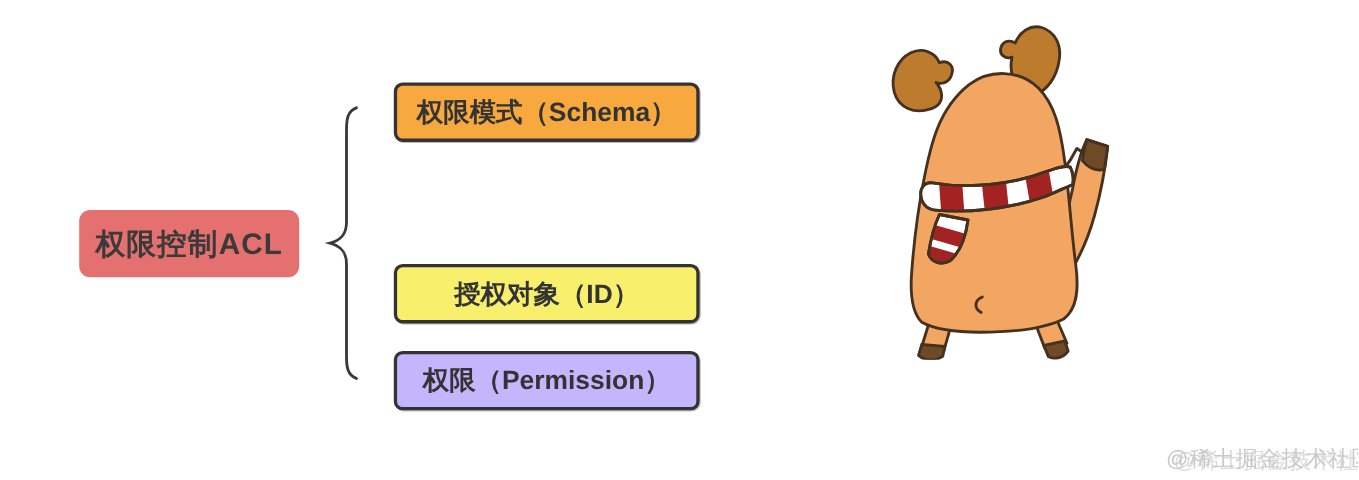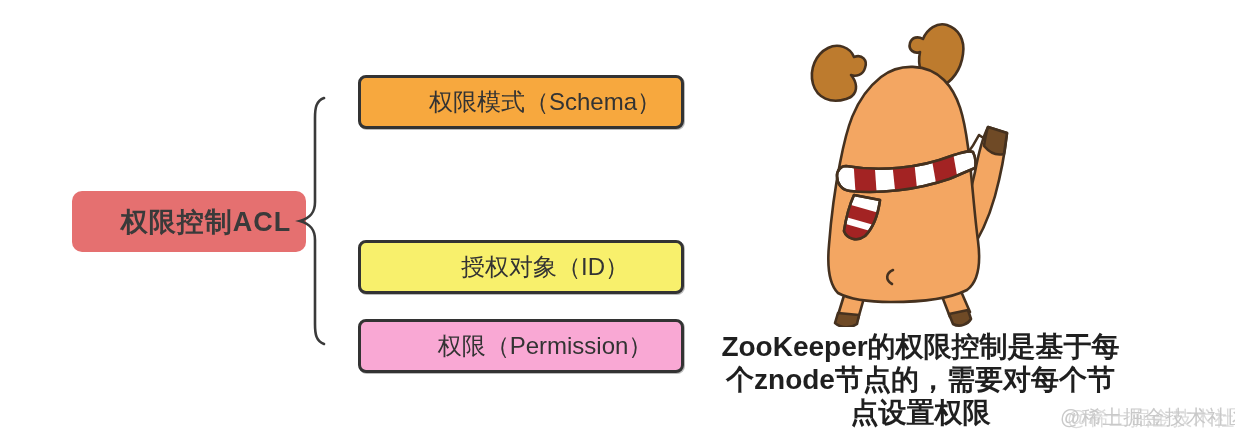--- a/index.html
+++ b/index.html
@@ -22,42 +22,40 @@
     width: 200px;
     height: 61px;
     border-radius: 10px;
     display: flex;
     align-items: center;
     justify-content: center;
     font-size: 27px;
     font-weight: bold;
     color: #3a3a3a;
     letter-spacing: 1px;
-    padding-left: 34px;
   }
   .brace {
     position: absolute;
     left: 293px;
     top: 94px;
   }
   .branch {
     position: absolute;
     left: 358px;
     width: 272px;
     height: 48px;
     border: 3px solid #333333;
     border-radius: 8px;
     display: flex;
     align-items: center;
     justify-content: center;
     font-size: 24px;
-    font-weight: normal;
+    font-weight: bold;
     color: #333333;
     box-shadow: 1px 1px 0 #33333355;
-    padding-left: 48px;
   }
   .branch-0 { top: 75px; }
   .branch-1 { top: 202px; margin-top: 38px; }
   .branch-2 { top: 319px; }
   .deer {
     position: absolute;
     left: 780px;
     top: 5px;
   }
   .caption {
@@ -91,21 +89,21 @@
   <div class="acl-root" style="background-color: rgb(229, 112, 112);">权限控制ACL</div>
 
   <svg class="brace" width="38" height="254" viewBox="0 0 38 254">
     <path d="M 31,4 C 23,7 22,14 22,24 L 22,108 C 22,118 18,124 7,127 C 18,130 22,136 22,146 L 22,230 C 22,240 23,247 31,250" fill="none" stroke="#3a3a3a" stroke-width="2.6" stroke-linecap="round"></path>
   </svg>
 
   <div class="branch branch-0" style="background-color: rgb(247, 168, 62);">权限模式（Schema）</div>
 
   <div class="branch branch-1" style="background-color: rgb(248, 240, 108);">授权对象（ID）</div>
 
-  <div class="branch branch-2" style="background-color: #f9a8d4;">权限（Permission）</div>
+  <div class="branch branch-2" style="background-color: #c4b5fd;">权限（Permission）</div>
 
   <svg class="deer" width="280" height="322" viewBox="0 0 280 322">
     <defs>
       <clipPath id="bandclip">
         <path d="M66,161 C100,167 140,163 171,151 C180,148 188,145 193,147 C196,153 196,160 195,163 C187,166 179,170 169,174 C137,185 99,189 70,186 C61,185 57,178 57,171 C57,165 61,161 66,161 Z"></path>
       </clipPath>
       <clipPath id="dangleclip">
         <path d="M74,190 L100,195 C98,210 93,223 85,231 C77,237 67,234 64,226 C66,213 69,201 74,190 Z"></path>
       </clipPath>
     </defs>
@@ -130,19 +128,16 @@
       <path fill="#FFFFFF" d="M74,190 L100,195 C98,210 93,223 85,231 C77,237 67,234 64,226 C66,213 69,201 74,190 Z"></path>
       <g clip-path="url(#dangleclip)" fill="#A32323" stroke="none">
         <rect x="56" y="203" width="50" height="13" transform="rotate(16 81 209)"></rect>
         <rect x="54" y="223" width="50" height="16" transform="rotate(16 79 231)"></rect>
       </g>
       <path fill="none" d="M74,190 L100,195 C98,210 93,223 85,231 C77,237 67,234 64,226 C66,213 69,201 74,190 Z"></path>
       <path fill="none" d="M113,265 C106,268 105,275 112,279"></path>
     </g>
   </svg>
 
-  <div class="caption">ZooKeeper的权限控制是基于每
-个znode节点的，需要对每个节
-点设置权限</div>
 
   <div class="watermark">@稀土掘金技术社区</div>
 
 </div>
 
 </body></html>

